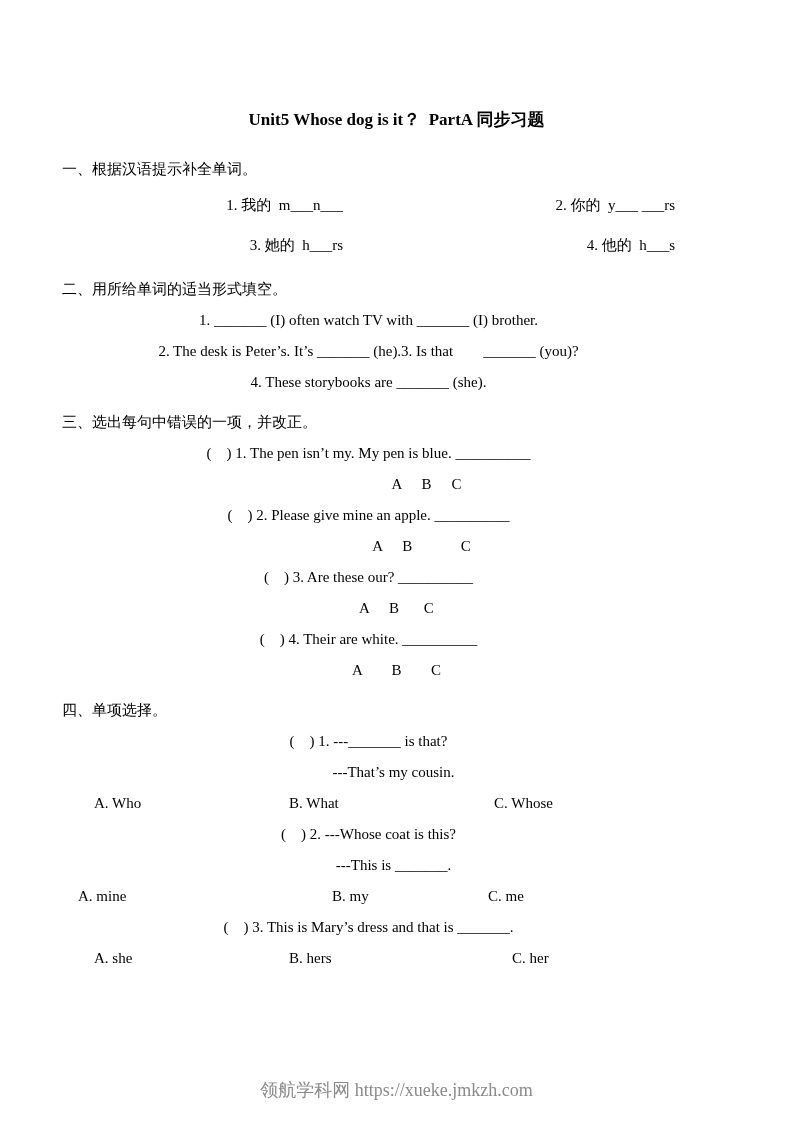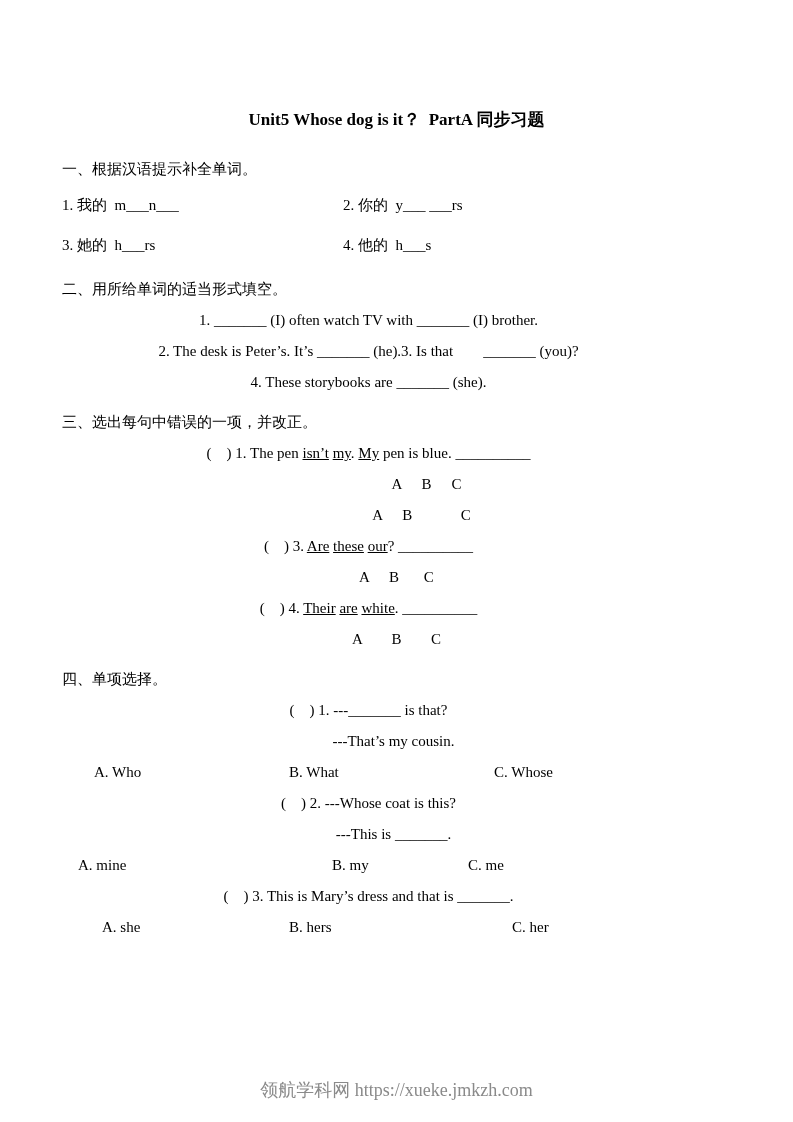--- a/index.html
+++ b/index.html
@@ -30,29 +30,30 @@
     text-align: center;
   }
   .heading {
     line-height: 31px;
     margin-top: 9px;
     white-space: pre-wrap;
   }
   .grid2-row {
     display: flex;
     line-height: 40px;
+    text-align: right;
   }
   .grid2-cell-left { width: 281px; }
   .grid2-cell-right { flex: 1; }
   .grid2-row .cell { white-space: pre-wrap; }
   .letters {
     white-space: pre;
     letter-spacing: 1px;
   }
-  .u { text-decoration: underline; }
+  .u { }
   .sub-line { padding-left: 50px; }
   .choices {
     position: relative;
     height: 31px;
   }
   .choice {
     position: absolute;
     top: 0;
     line-height: 31px;
     white-space: pre;
@@ -90,20 +91,21 @@
     <p class="heading">二、用所给单词的适当形式填空。</p>
     <div class="line">1. _______ (I) often watch TV with _______ (I) brother.</div>
     <div class="line">2. The desk is Peter’s. It’s _______ (he).3. Is that        _______ (you)?</div>
     <div class="line">4. These storybooks are _______ (she).</div>
 
     <p class="heading">三、选出每句中错误的一项，并改正。</p>
 
     <div class="line"><span>(    ) 1. The pen </span><span class="u">isn’t</span><span> </span><span class="u">my</span><span>. </span><span class="u">My</span><span> pen is blue. __________</span></div>
     <div class="line letters" style="padding-left:117px">A    B    C</div>
 
+    <div class="line"><span>(    ) 2. Please </span><span class="u">give</span><span> </span><span class="u">mine</span><span> an </span><span class="u">apple</span><span>. __________</span></div>
     <div class="line letters" style="padding-left:107px">A    B          C</div>
 
     <div class="line"><span>(    ) 3. </span><span class="u">Are</span><span> </span><span class="u">these</span><span> </span><span class="u">our</span><span>? __________</span></div>
     <div class="line letters" style="padding-left:57px">A    B     C</div>
 
     <div class="line"><span>(    ) 4. </span><span class="u">Their</span><span> </span><span class="u">are</span><span> </span><span class="u">white</span><span>. __________</span></div>
     <div class="line letters" style="padding-left:57px">A      B      C</div>
 
     <p class="heading">四、单项选择。</p>
 
@@ -113,26 +115,26 @@
       <span class="choice" style="left:32px">A. Who</span>
       <span class="choice" style="left:227px">B. What</span>
       <span class="choice" style="left:432px">C. Whose</span>
     </div>
 
     <div class="line">(    ) 2. ---Whose coat is this?</div>
     <div class="line sub-line">---This is _______.</div>
     <div class="choices">
       <span class="choice" style="left:16px">A. mine</span>
       <span class="choice" style="left:270px">B. my</span>
-      <span class="choice" style="left:406px">C. me</span>
+      <span class="choice" style="left:426px">C. me</span>
     </div>
 
     <div class="line">(    ) 3. This is Mary’s dress and that is _______.</div>
     <div class="choices">
-      <span class="choice" style="left:40px">A. she</span>
+      <span class="choice" style="left:32px">A. she</span>
       <span class="choice" style="left:227px">B. hers</span>
       <span class="choice" style="left:450px">C. her</span>
     </div>
 
   </div>
 
   <div class="footer">领航学科网 https://xueke.jmkzh.com</div>
 
 </div>
 

